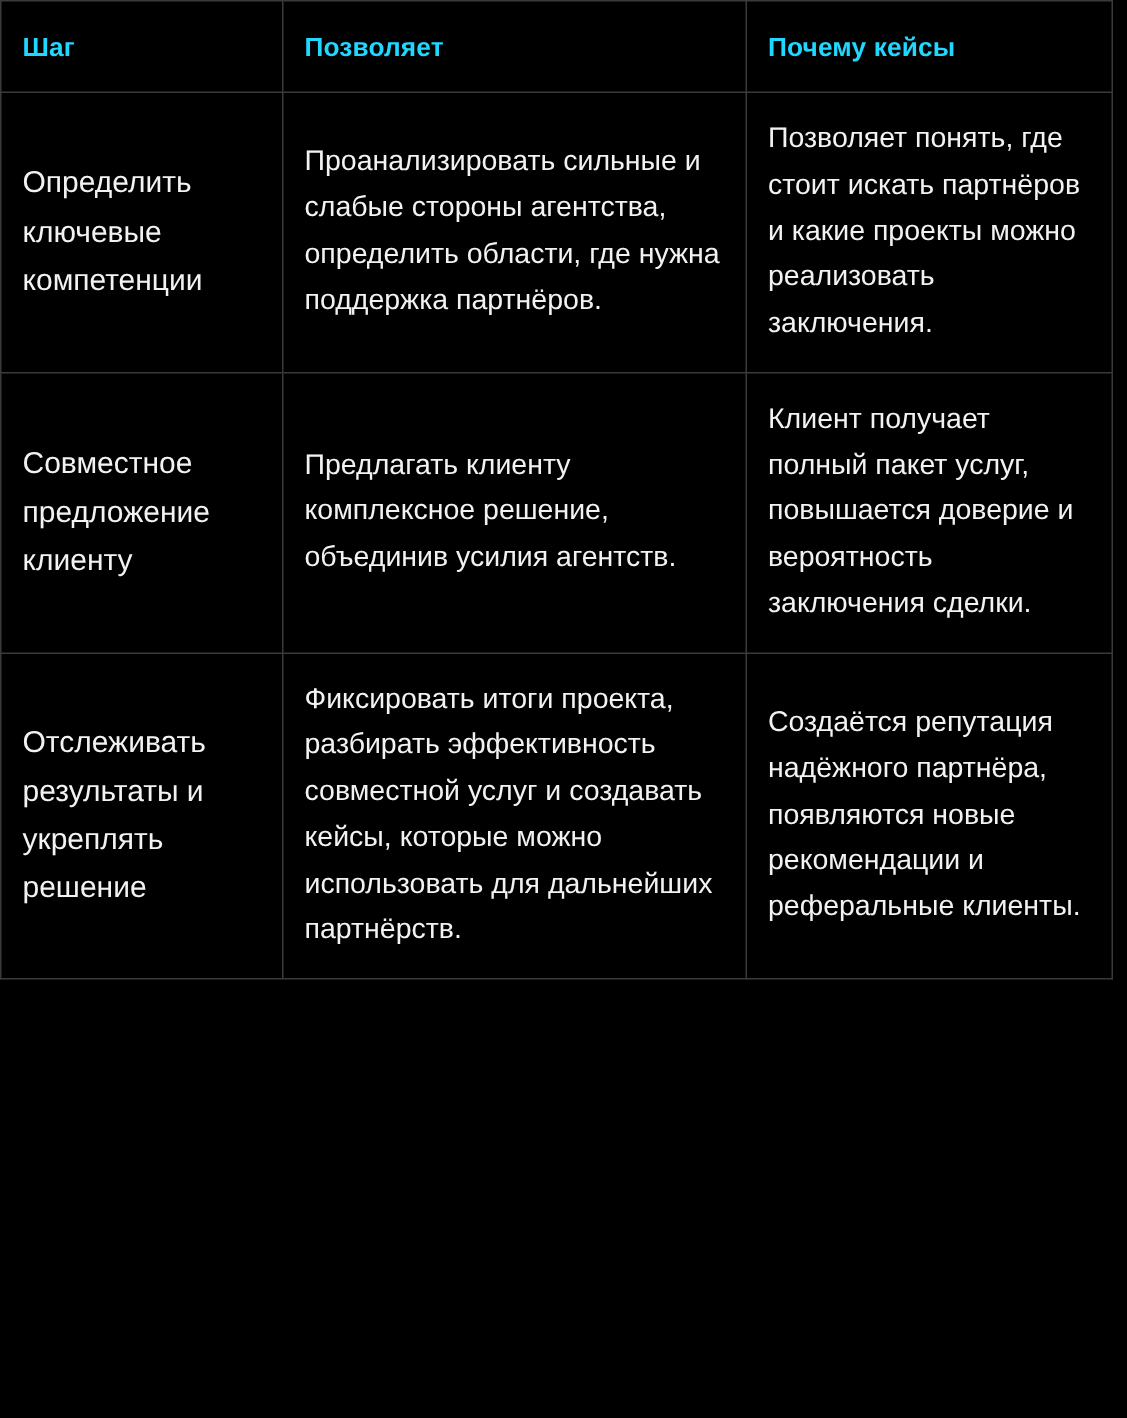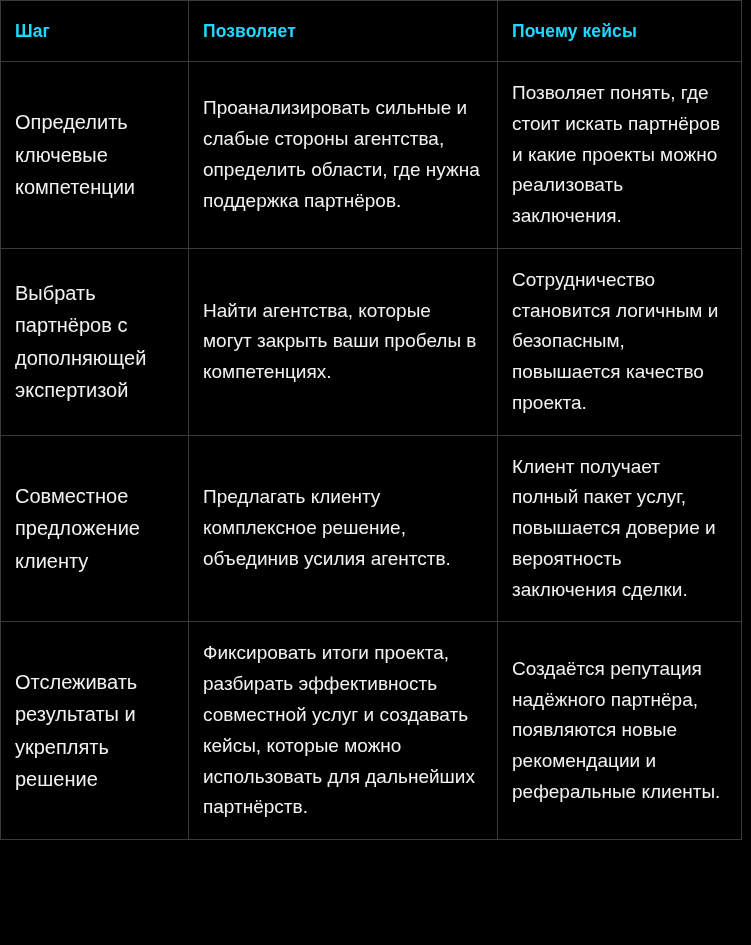--- a/index.html
+++ b/index.html
@@ -98,25 +98,20 @@
           <th>Почему кейсы</th>
         </tr>
       </thead>
       <tbody>
         <tr>
           <td class="col-step">Определить ключевые компетенции</td>
           <td class="col-desc">Проанализировать сильные и слабые стороны агентства, определить области, где нужна поддержка партнёров.</td>
           <td class="col-imp">Позволяет понять, где стоит искать партнёров и какие проекты можно реализовать заключения.</td>
         </tr>
         <tr>
-          <td class="col-step">Выбрать партнёров с дополняющей экспертизой</td>
-          <td class="col-desc">Найти агентства, которые могут закрыть ваши пробелы в компетенциях.</td>
-          <td class="col-imp">Сотрудничество становится логичным и безопасным, повышается качество проекта.</td>
-        </tr>
-        <tr>
           <td class="col-step">Совместное предложение клиенту</td>
           <td class="col-desc">Предлагать клиенту комплексное решение, объединив усилия агентств.</td>
           <td class="col-imp">Клиент получает полный пакет услуг, повышается доверие и вероятность заключения сделки.</td>
         </tr>
         <tr>
           <td class="col-step">Отслеживать результаты и укреплять решение</td>
           <td class="col-desc">Фиксировать итоги проекта, разбирать эффективность совместной услуг и создавать кейсы, которые можно использовать для дальнейших партнёрств.</td>
           <td class="col-imp">Создаётся репутация надёжного партнёра, появляются новые рекомендации и реферальные клиенты.</td>
         </tr>
       </tbody>

